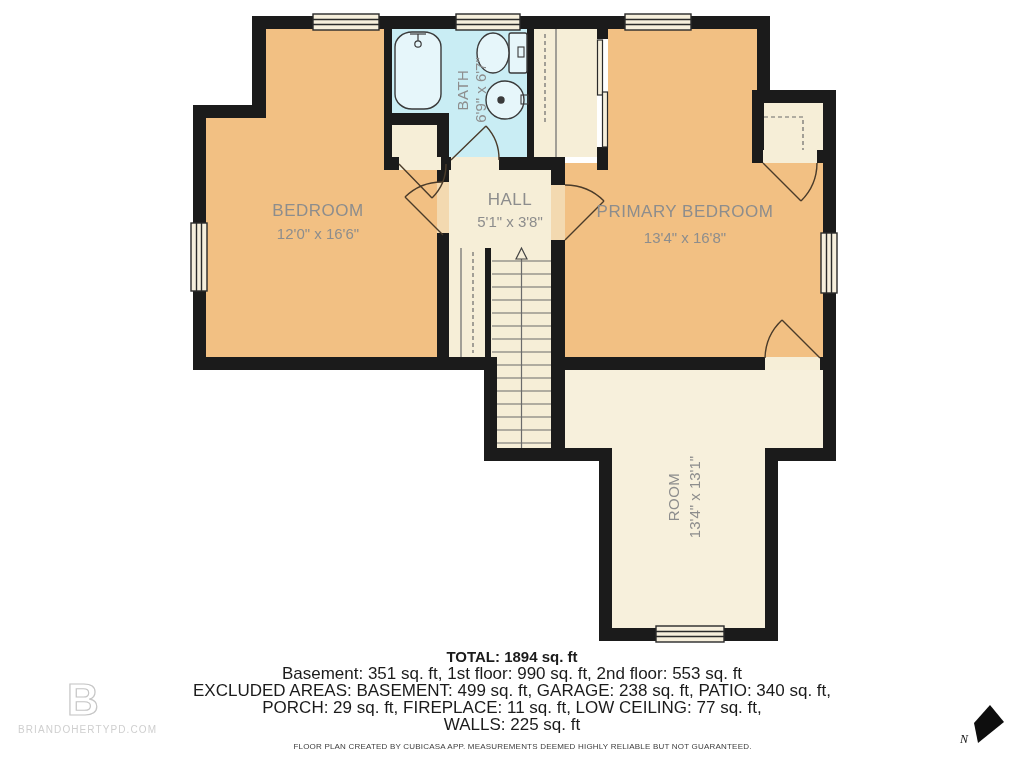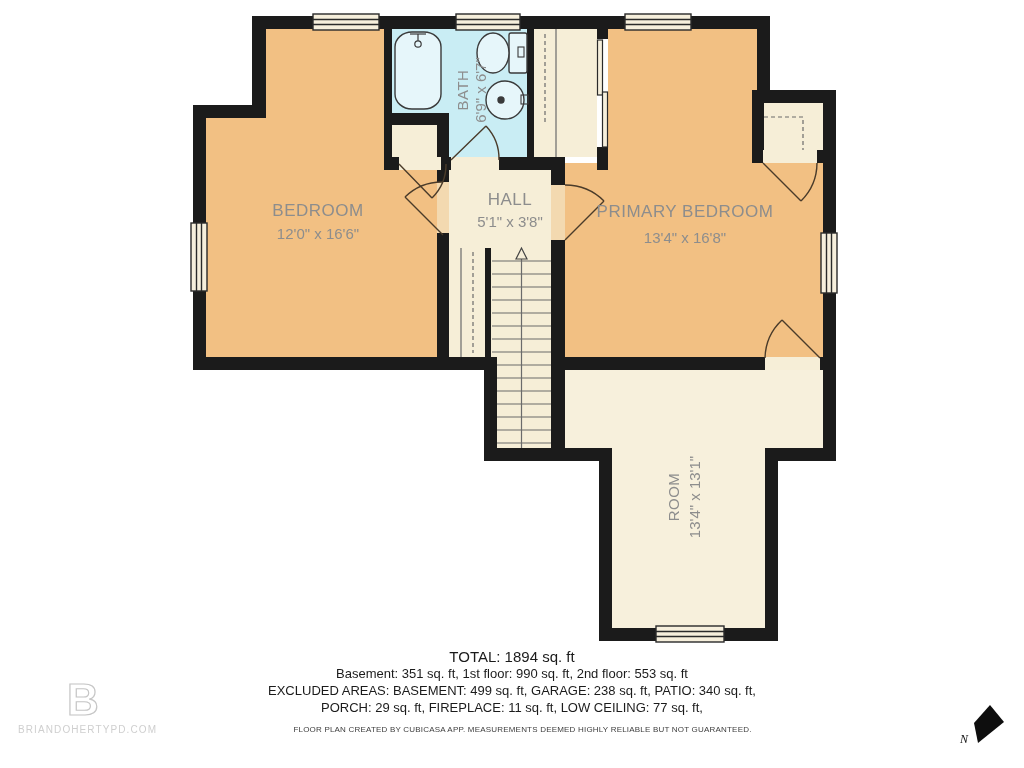--- a/index.html
+++ b/index.html
@@ -7,22 +7,22 @@
     width:1024px;height:768px;background:#ffffff;position:relative;overflow:hidden;
     font-family:"Liberation Sans", sans-serif;
   }
   #plan-svg{position:absolute;left:0;top:0;}
   .room-label{fill:#8d8d8d;font-size:17px;letter-spacing:0.5px;}
   .room-dims{fill:#8d8d8d;font-size:15px;}
   .room-label-sm{fill:#8d8d8d;font-size:15px;letter-spacing:0.5px;}
   .summary{
     position:absolute;left:0;top:648px;width:1024px;text-align:center;color:#1b1b1b;
   }
-  .summary .total{font-size:15px;font-weight:normal;line-height:17px;text-align:center;}
-  .summary .line{font-size:13px;line-height:17px;}
+  .summary .total{font-size:15px;font-weight:bold;line-height:17px;text-align:center;}
+  .summary .line{font-size:17px;line-height:17px;}
   .summary .disclaimer{font-size:8px;color:#3d3d3d;margin-top:9px;letter-spacing:0.2px;margin-left:21px;}
   .logo{
     position:absolute;left:18px;top:678px;width:130px;text-align:center;color:#c9c9c9;
   }
   .logo .letter{
     font-size:44px;font-weight:bold;line-height:44px;
     color:transparent;-webkit-text-stroke:1.2px #c6c6c6;
   }
   .logo .site{font-size:10px;letter-spacing:1.1px;color:#cfcfcf;margin-top:2px;}
   .compass{position:absolute;left:948px;top:682px;width:70px;height:76px;}
@@ -198,20 +198,21 @@
     <text class="room-label-sm" x="674" y="502" transform="rotate(-90 674 497)">ROOM</text>
     <text class="room-dims" x="695" y="502" transform="rotate(-90 695 497)">13'4" x 13'1"</text>
   </g>
 </svg>
 
 <div class="summary">
   <div class="total">TOTAL: 1894 sq. ft</div>
   <div class="line">Basement: 351 sq. ft, 1st floor: 990 sq. ft, 2nd floor: 553 sq. ft</div>
   <div class="line">EXCLUDED AREAS: BASEMENT: 499 sq. ft, GARAGE: 238 sq. ft, PATIO: 340 sq. ft,</div>
   <div class="line">PORCH: 29 sq. ft, FIREPLACE: 11 sq. ft, LOW CEILING: 77 sq. ft,</div>
+  <div class="line">WALLS: 225 sq. ft</div>
   <div class="disclaimer">FLOOR PLAN CREATED BY CUBICASA APP. MEASUREMENTS DEEMED HIGHLY RELIABLE BUT NOT GUARANTEED.</div>
 </div>
 
 <div class="logo">
   <div class="letter">B</div>
   <div class="site">BRIANDOHERTYPD.COM</div>
 </div>
 
 <div class="compass">
   <svg width="70" height="76">

